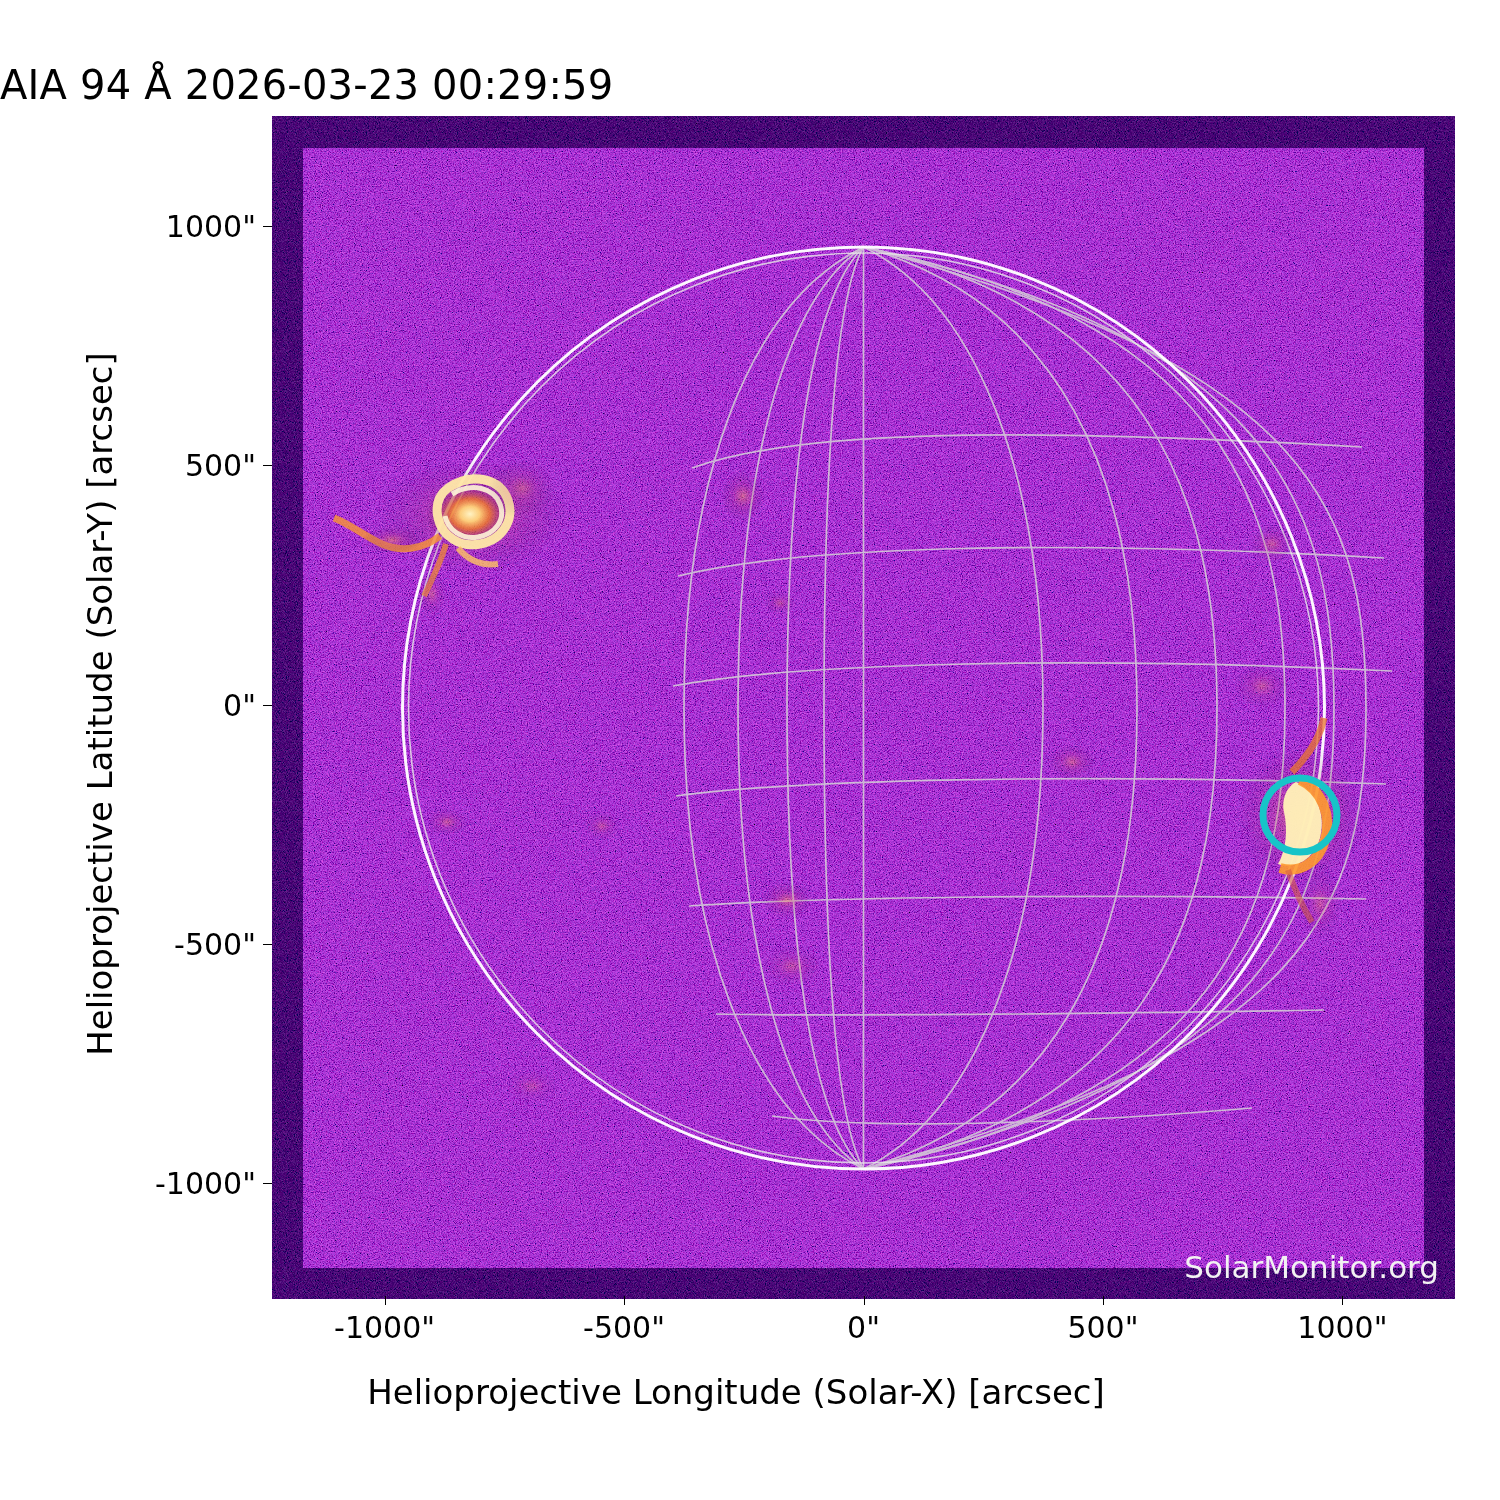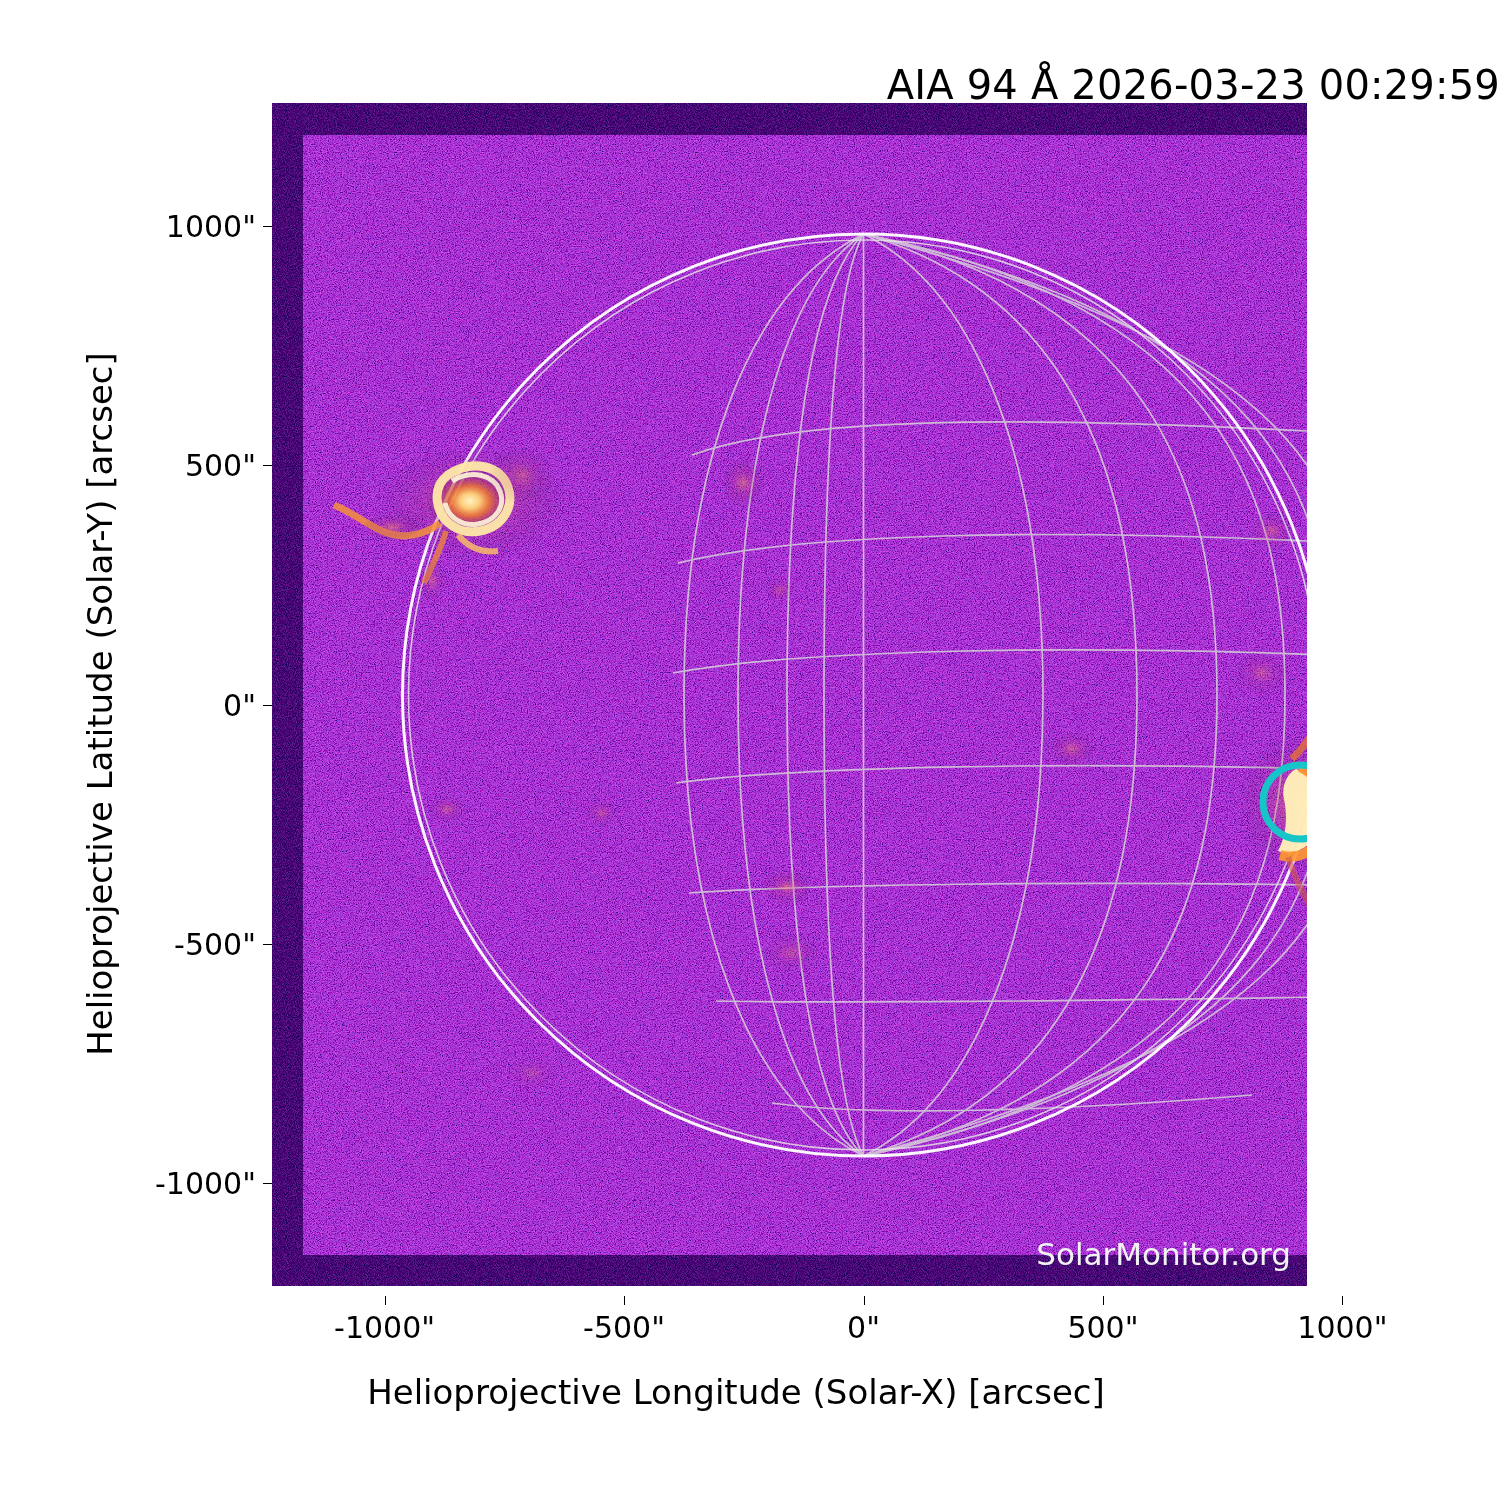--- a/index.html
+++ b/index.html
@@ -15,33 +15,33 @@
     font-family: "DejaVu Sans", sans-serif;
     overflow: hidden;
   }
 
   
   #fig-title {
     position: absolute;
     left: 0;
     top: 62px;
     width: 1500px;
-    text-align: right;
+    text-align: left;
     font-size: 40px;
     color: #000000;
     letter-spacing: 0.2px;
     white-space: pre;
   }
 
   
   #axes {
     position: absolute;
     left: 272px;
-    top: 103px;
-    width: 1035px;
+    top: 116px;
+    width: 1183px;
     height: 1183px;
     background: #000000;
     overflow: hidden;
   }
 
   
   .noise-layer {
     position: absolute;
     inset: 0;
   }

